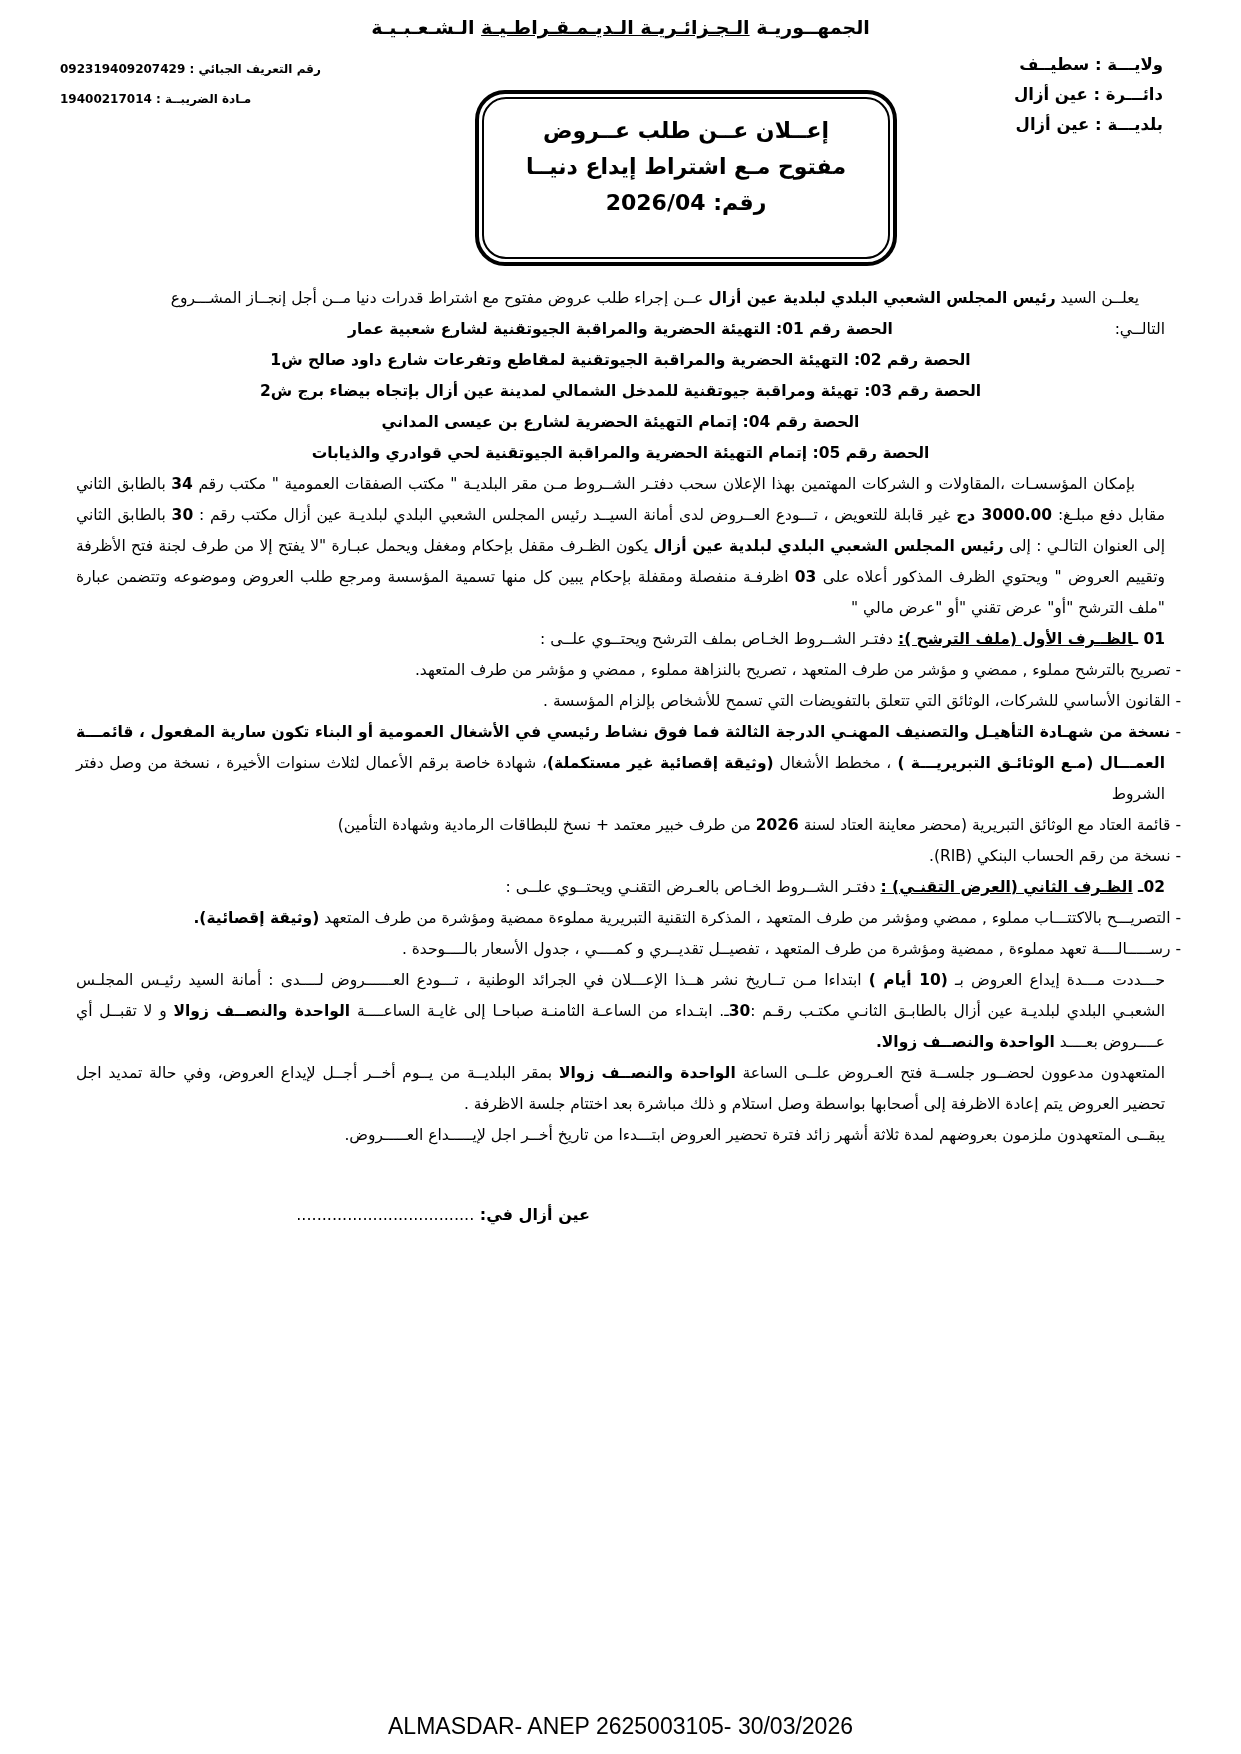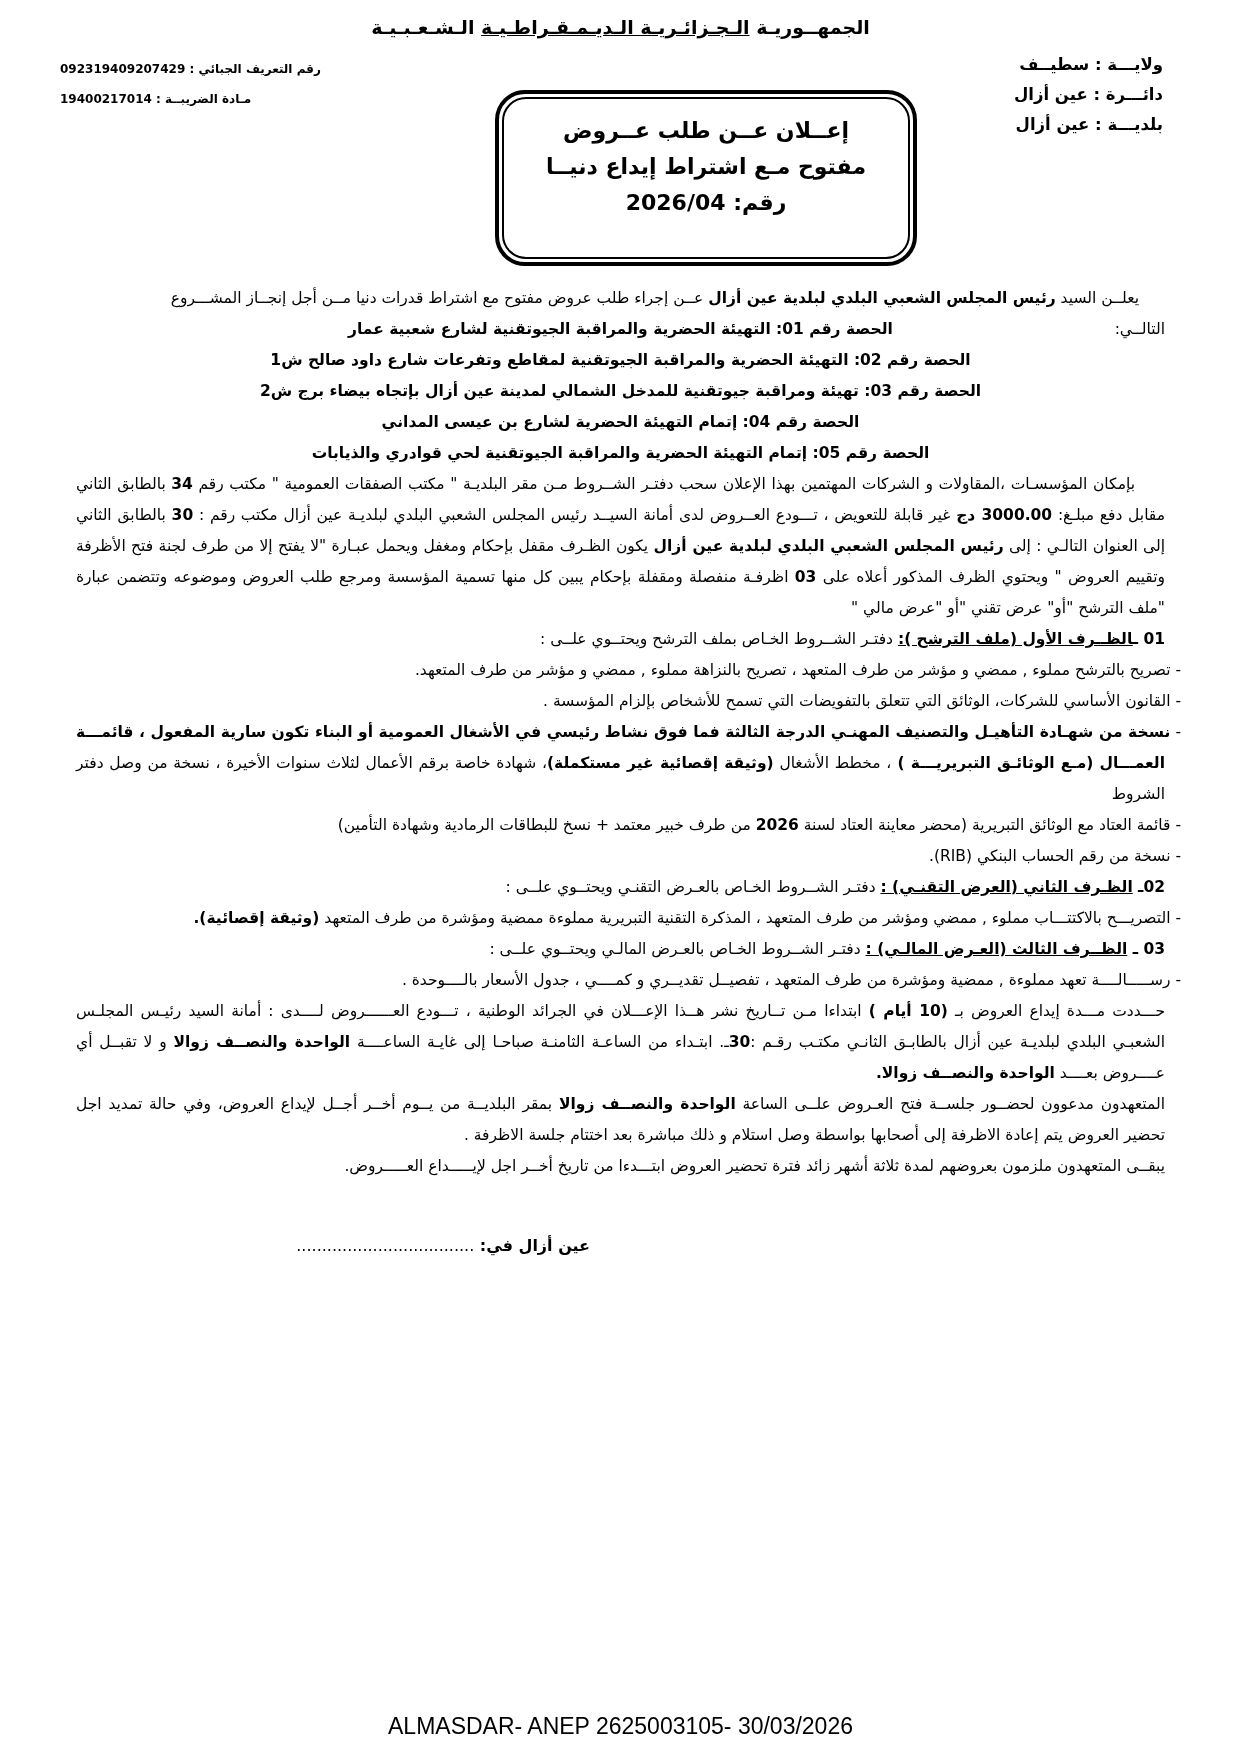--- a/index.html
+++ b/index.html
@@ -26,21 +26,20 @@
   }
   .hdr-left{
     position:absolute;top:54px;left:60px;
     direction:rtl;text-align:left;
     font-weight:bold;font-size:12px;line-height:30px;
   }
   .notice-box{
     position:absolute;top:90px;left:475px;width:414px;height:168px;
     border:4px solid #000;border-radius:30px;
     background:#fff;
-    margin-left:20px;
   }
   .notice-inner{
     position:absolute;top:3px;left:3px;right:3px;bottom:3px;
     border:2px solid #000;border-radius:24px;
     direction:rtl;text-align:center;
     font-weight:bold;font-size:22px;line-height:36px;
     padding-top:14px;box-sizing:border-box;
   }
   .body-block{
     position:absolute;top:283px;left:76px;width:1089px;
@@ -115,21 +114,20 @@
     <div class="tline"><span class="b">01 ـ</span><span class="b u">الظــرف الأول (ملف الترشح ):</span><span> دفتـر الشــروط الخـاص بملف الترشح ويحتــوي علــى :</span></div>
     <div class="tline bullet i36"><span>-    تصريح بالترشح مملوء , ممضي و مؤشر من طرف المتعهد ، تصريح بالنزاهة مملوء , ممضي و مؤشر من طرف المتعهد.</span></div>
     <div class="tline bullet i36"><span>-    القانون الأساسي للشركات، الوثائق  التي تتعلق  بالتفويضات التي تسمح للأشخاص بإلزام المؤسسة .</span></div>
     <div class="tline bullet i30"><span>-    </span><span class="b">نسخة من شهـادة التأهيـل والتصنيف المهنـي الدرجة الثالثة فما فوق نشاط رئيسي  في الأشغال العمومية أو البناء تكون سارية المفعول ، قائمـــة العمـــال (مـع الوثائـق التبريريـــة ) </span><span>، مخطط الأشغال </span><span class="b">(وثيقة إقصائية غير مستكملة)</span><span>، شهادة خاصة برقم الأعمال  لثلاث  سنوات الأخيرة ، نسخة من وصل دفتر الشروط</span></div>
     <div class="tline bullet i60"><span>-    قائمة العتاد مع الوثائق التبريرية (محضر معاينة العتاد لسنة </span><span class="b">2026</span><span> من طرف خبير معتمد + نسخ للبطاقات الرمادية وشهادة التأمين)</span></div>
     <div class="tline bullet i130"><span>-    نسخة من رقم الحساب البنكي (RIB).</span></div>
 
     <div class="tline"><span class="b">02ـ </span><span class="b u">الظـرف الثاني (العرض التقنـي) :</span><span> دفتـر الشــروط الخـاص بالعـرض التقنـي ويحتــوي علــى :</span></div>
     <div class="tline bullet i45"><span>-   التصريـــح بالاكتتـــاب مملوء , ممضي ومؤشر من طرف المتعهد ، المذكرة التقنية التبريرية مملوءة ممضية ومؤشرة من طرف المتعهد </span><span class="b">(وثيقة إقصائية).</span></div>
 
-    <div class="tline"><span class="b">03 ـ </span><span class="b u">الظــرف الثالث  (العـرض المالـي) :</span><span> دفتـر الشــروط الخـاص بالعـرض المالـي ويحتــوي علــى :</span></div>
     <div class="tline bullet i75"><span>-   رســـــالــــة تعهد مملوءة , ممضية ومؤشرة من طرف المتعهد ، تفصيــل تقديــري و كمــــي ، جدول الأسعار بالــــوحدة .</span></div>
 
     <p><span>حـــددت مـــدة إيداع العروض بـ </span><span class="b">(10 أيام )</span><span> ابتداءا مـن تــاريخ نشر  هــذا الإعـــلان في الجرائد الوطنية ، تـــودع العــــــروض لــــدى : أمانة السيد رئيـس المجلـس الشعبـي البلدي لبلديـة عين أزال بالطابـق الثانـي مكتـب رقـم :</span><span class="b">30</span><span>ـ. ابتـداء من الساعـة الثامنـة صباحـا إلى غايـة الساعــــة </span><span class="b">الواحدة والنصــف زوالا</span><span> و لا تقبــل أي عــــروض بعــــد </span><span class="b">الواحدة والنصــف زوالا.</span></p>
     <p><span>المتعهدون مدعوون لحضــور جلســة فتح العـروض علــى الساعة </span><span class="b">الواحدة والنصــف زوالا</span><span> بمقر البلديــة من يــوم أخــر أجــل لإيداع العروض، وفي حالة تمديد اجل تحضير  العروض يتم إعادة الاظرفة إلى أصحابها بواسطة وصل استلام و ذلك مباشرة بعد اختتام جلسة الاظرفة .</span></p>
     <p><span>يبقــى المتعهدون ملزمون بعروضهم لمدة ثلاثة أشهر زائد فترة تحضير العروض ابتـــدءا من تاريخ أخــر اجل لإيـــــداع العـــــروض.</span></p>
 
     <div class="sig"><span class="b">عين أزال في: </span><span>...................................</span></div>
 
   </div>
 

